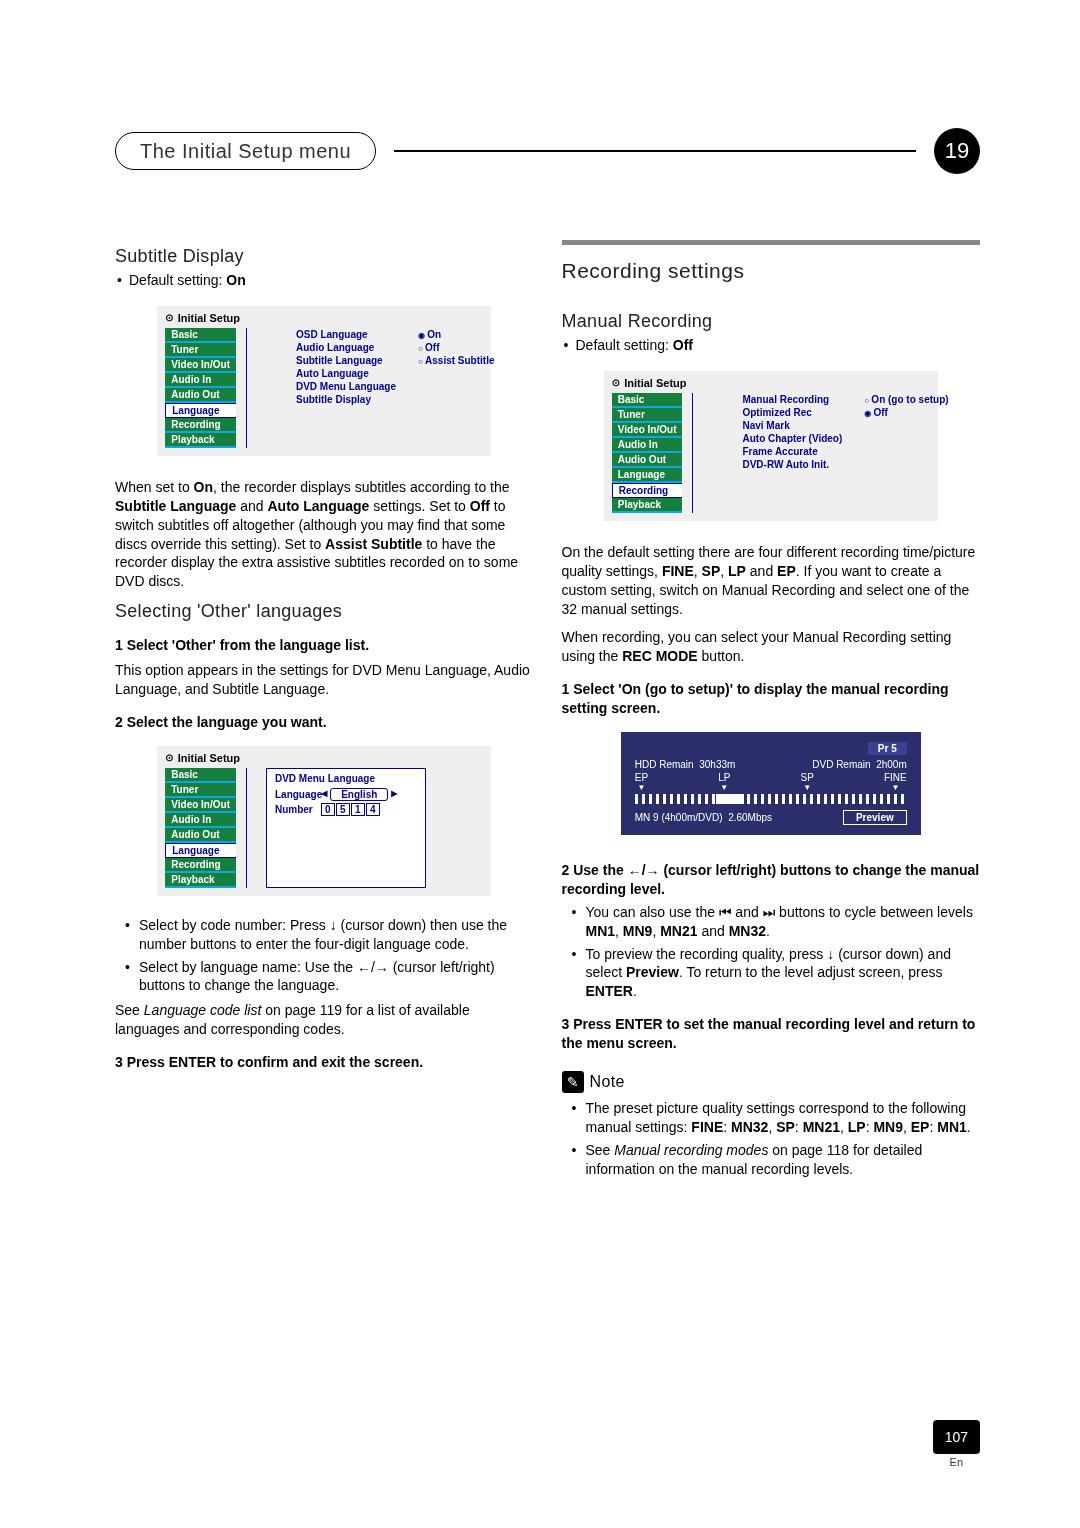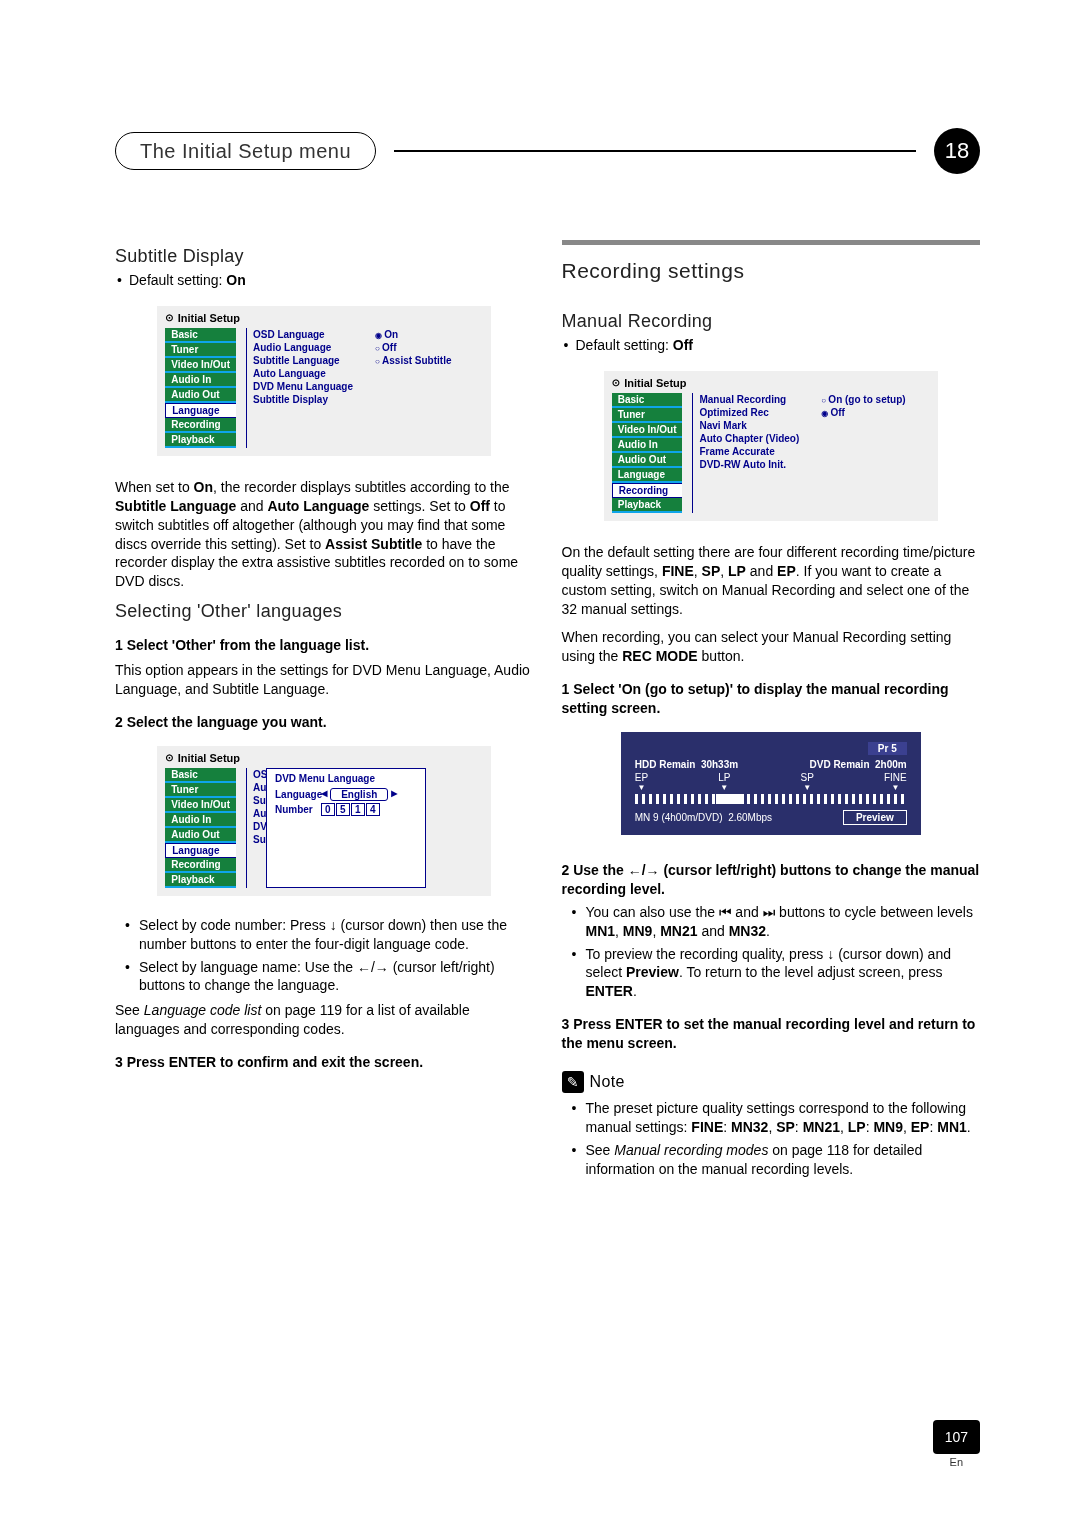--- a/index.html
+++ b/index.html
@@ -99,21 +99,21 @@
     border-bottom:2px solid #0ea5e9; white-space:nowrap;
   }
   .osd-nav span.sel {
     background:#fff; color:#00008b; border:1px solid #00008b;
     border-right:none;
   }
   .osd-mid {
     display:flex; flex-direction:column; gap:0px;
     border-left:1px solid #00008b;
   }
-  .osd-mid span { padding:1px 6px; font-weight:700; color:#00008b; white-space:nowrap;}
+  .osd-mid span { padding:1px 6px; font-weight:700; color:#00008b; white-space:nowrap;margin-left:43px;}
   .osd-opts { display:flex; flex-direction:column; padding-left:6px;}
   .osd-opts span { padding:1px 4px; font-weight:700; color:#00008b; white-space:nowrap;}
   .osd-opts span::before{ content:"○ "; font-size:8px;}
   .osd-opts span.sel::before{ content:"◉ "; }
 
   
   .osd .popup {
     position: relative;
     margin-left: -20px;
     background:#fff;
@@ -133,21 +133,21 @@
   }
 
   
   .mr {
     width: 300px; margin: 12px auto 12px;
     background:#2a2f6b; color:#fff; font-size:10px;
     padding:10px 14px;
   }
   .mr .top { display:flex; justify-content:flex-end; }
   .mr .prbox { background:#3b4090; padding:1px 10px; font-weight:700;}
-  .mr .row{ display:flex; justify-content:space-between; margin-top:4px; font-weight:700;}
+  .mr .row{ display:flex; justify-content:space-between; margin-top:4px; font-weight:400;}
   .mr .marks{ display:flex; justify-content:space-between; margin-top:2px; }
   .mr .marks span::after{ content:"▼"; display:block; text-align:center; font-size:8px;}
   .mr .bar{
     height:10px; margin-top:2px;
     background: repeating-linear-gradient(90deg,#fff 0,#fff 3px,#2a2f6b 3px,#2a2f6b 7px);
     position:relative;
   }
   .mr .bar .fill{ position:absolute; left:30%; width:10%; top:0; bottom:0; background:#fff;}
   .mr .mnrow{ display:flex; justify-content:space-between; align-items:center; margin-top:6px;}
   .mr .preview{ border:1px solid #fff; padding:1px 12px; font-weight:700;}
@@ -163,21 +163,21 @@
   .pagefoot .en{ font-size:11px; color:#333; margin-top:2px;}
   
   .center { display:flex; justify-content:center; }
 </style>
 </head>
 <body>
 
 <div class="chapter-bar">
   <div class="chapter-pill">The Initial Setup menu</div>
   <div class="chapter-line"></div>
-  <div class="chapter-num">18</div>
+  <div class="chapter-num">19</div>
 </div>
 
 <div class="cols">
 
 <div class="col">
 
   <h3 class="subhead">Subtitle Display</h3>
   <p class="bullet">
     <span>Default setting: </span><b>On</b>
   </p>

